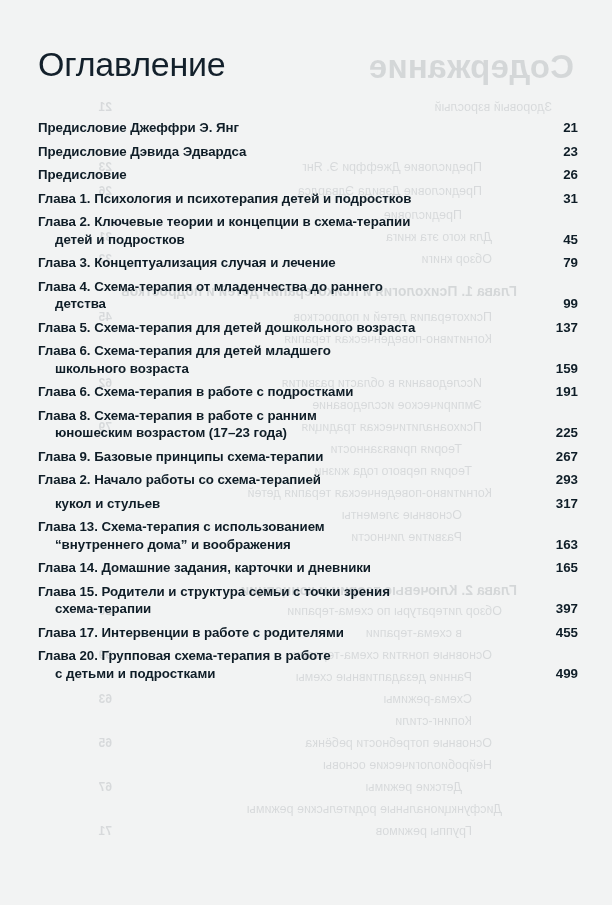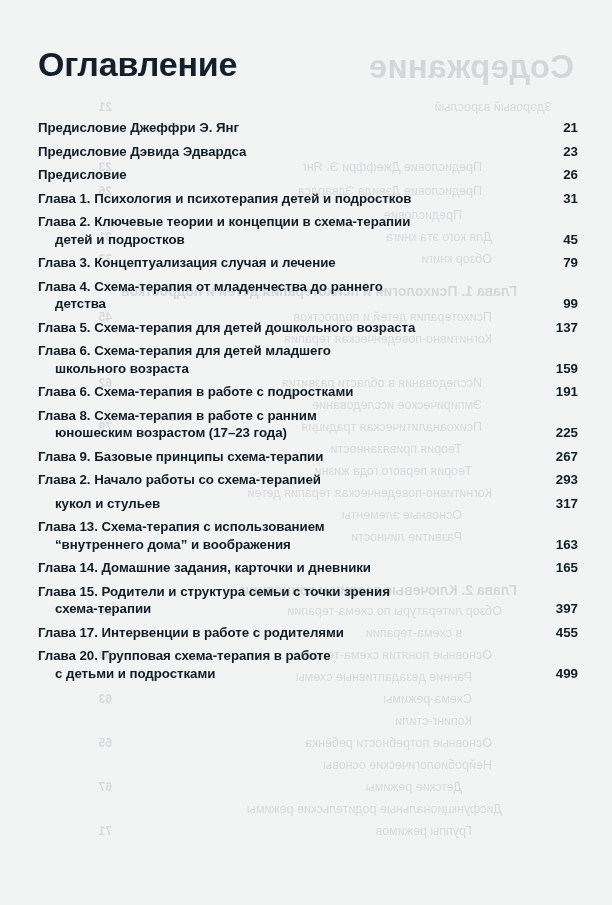--- a/index.html
+++ b/index.html
@@ -59,21 +59,21 @@
 
   .content {
     position: relative;
     z-index: 5;
   }
   .title {
     position: absolute;
     left: 38px;
     top: 45px;
     font-size: 34px;
-    font-weight: bold;
+    font-weight: normal;
     color: #13202b;
     letter-spacing: -0.2px;
   }
   .toc {
     position: absolute;
     left: 38px;
     top: 119px;
     width: 540px;
   }
   .toc-row {

